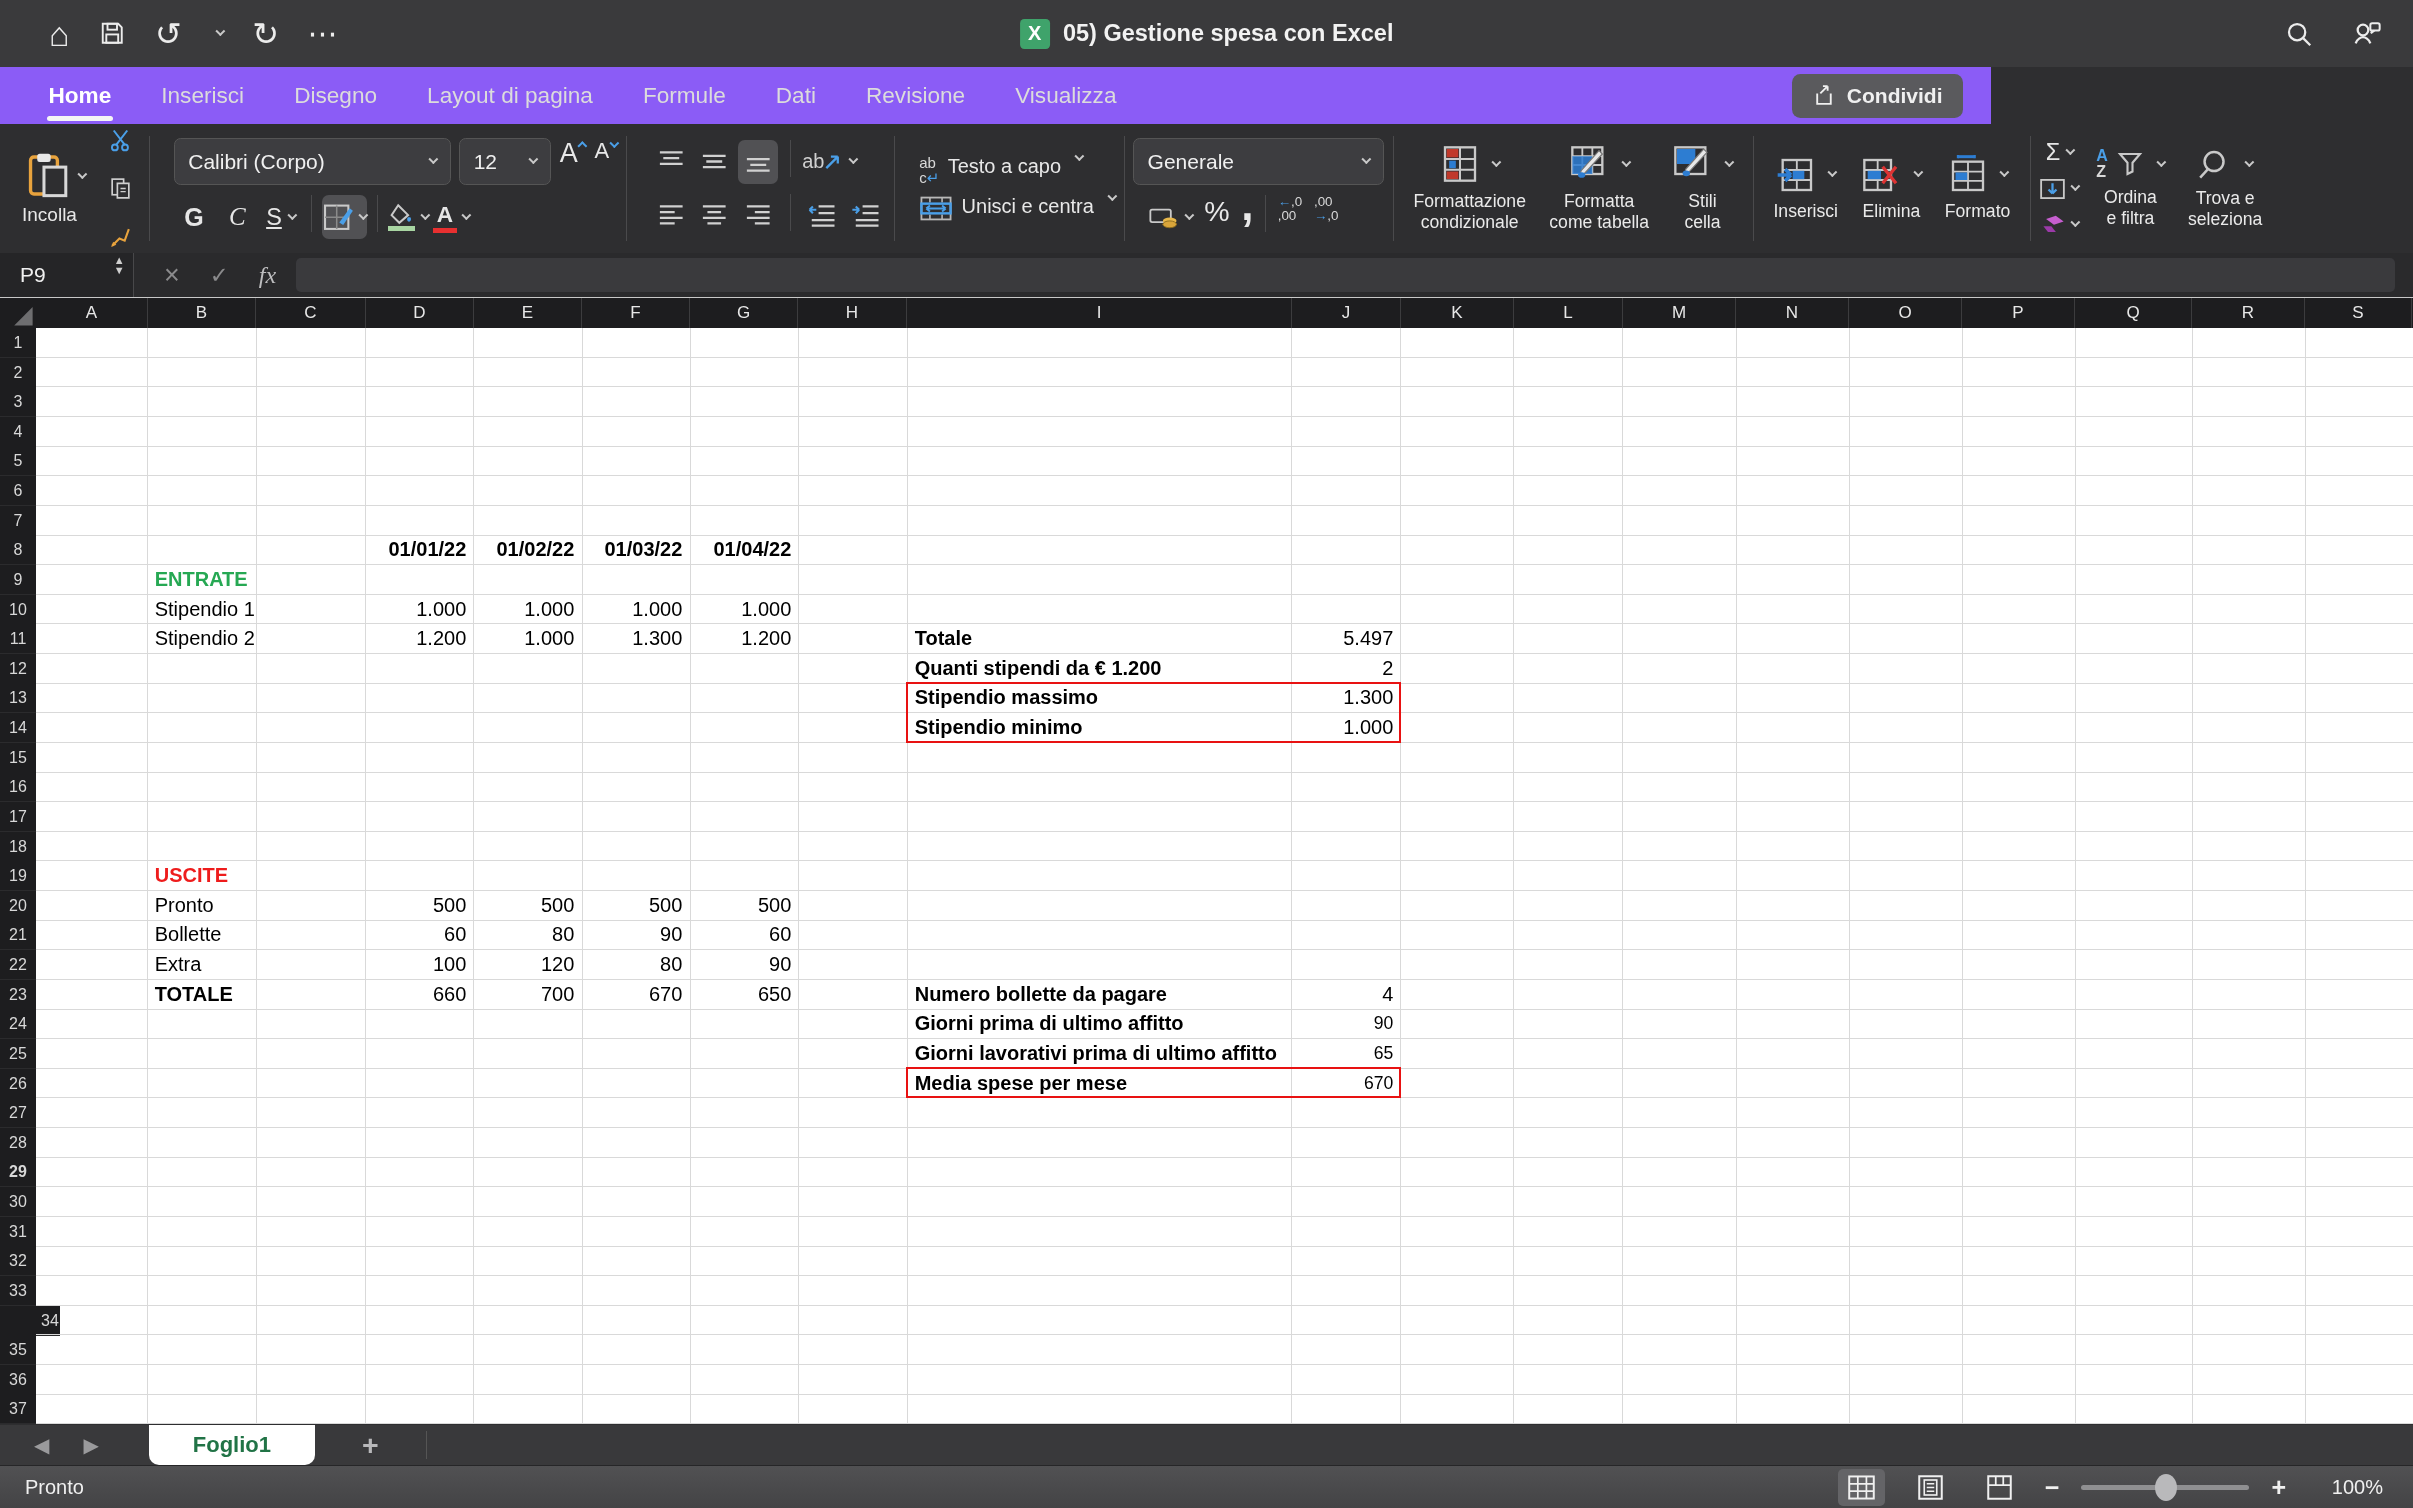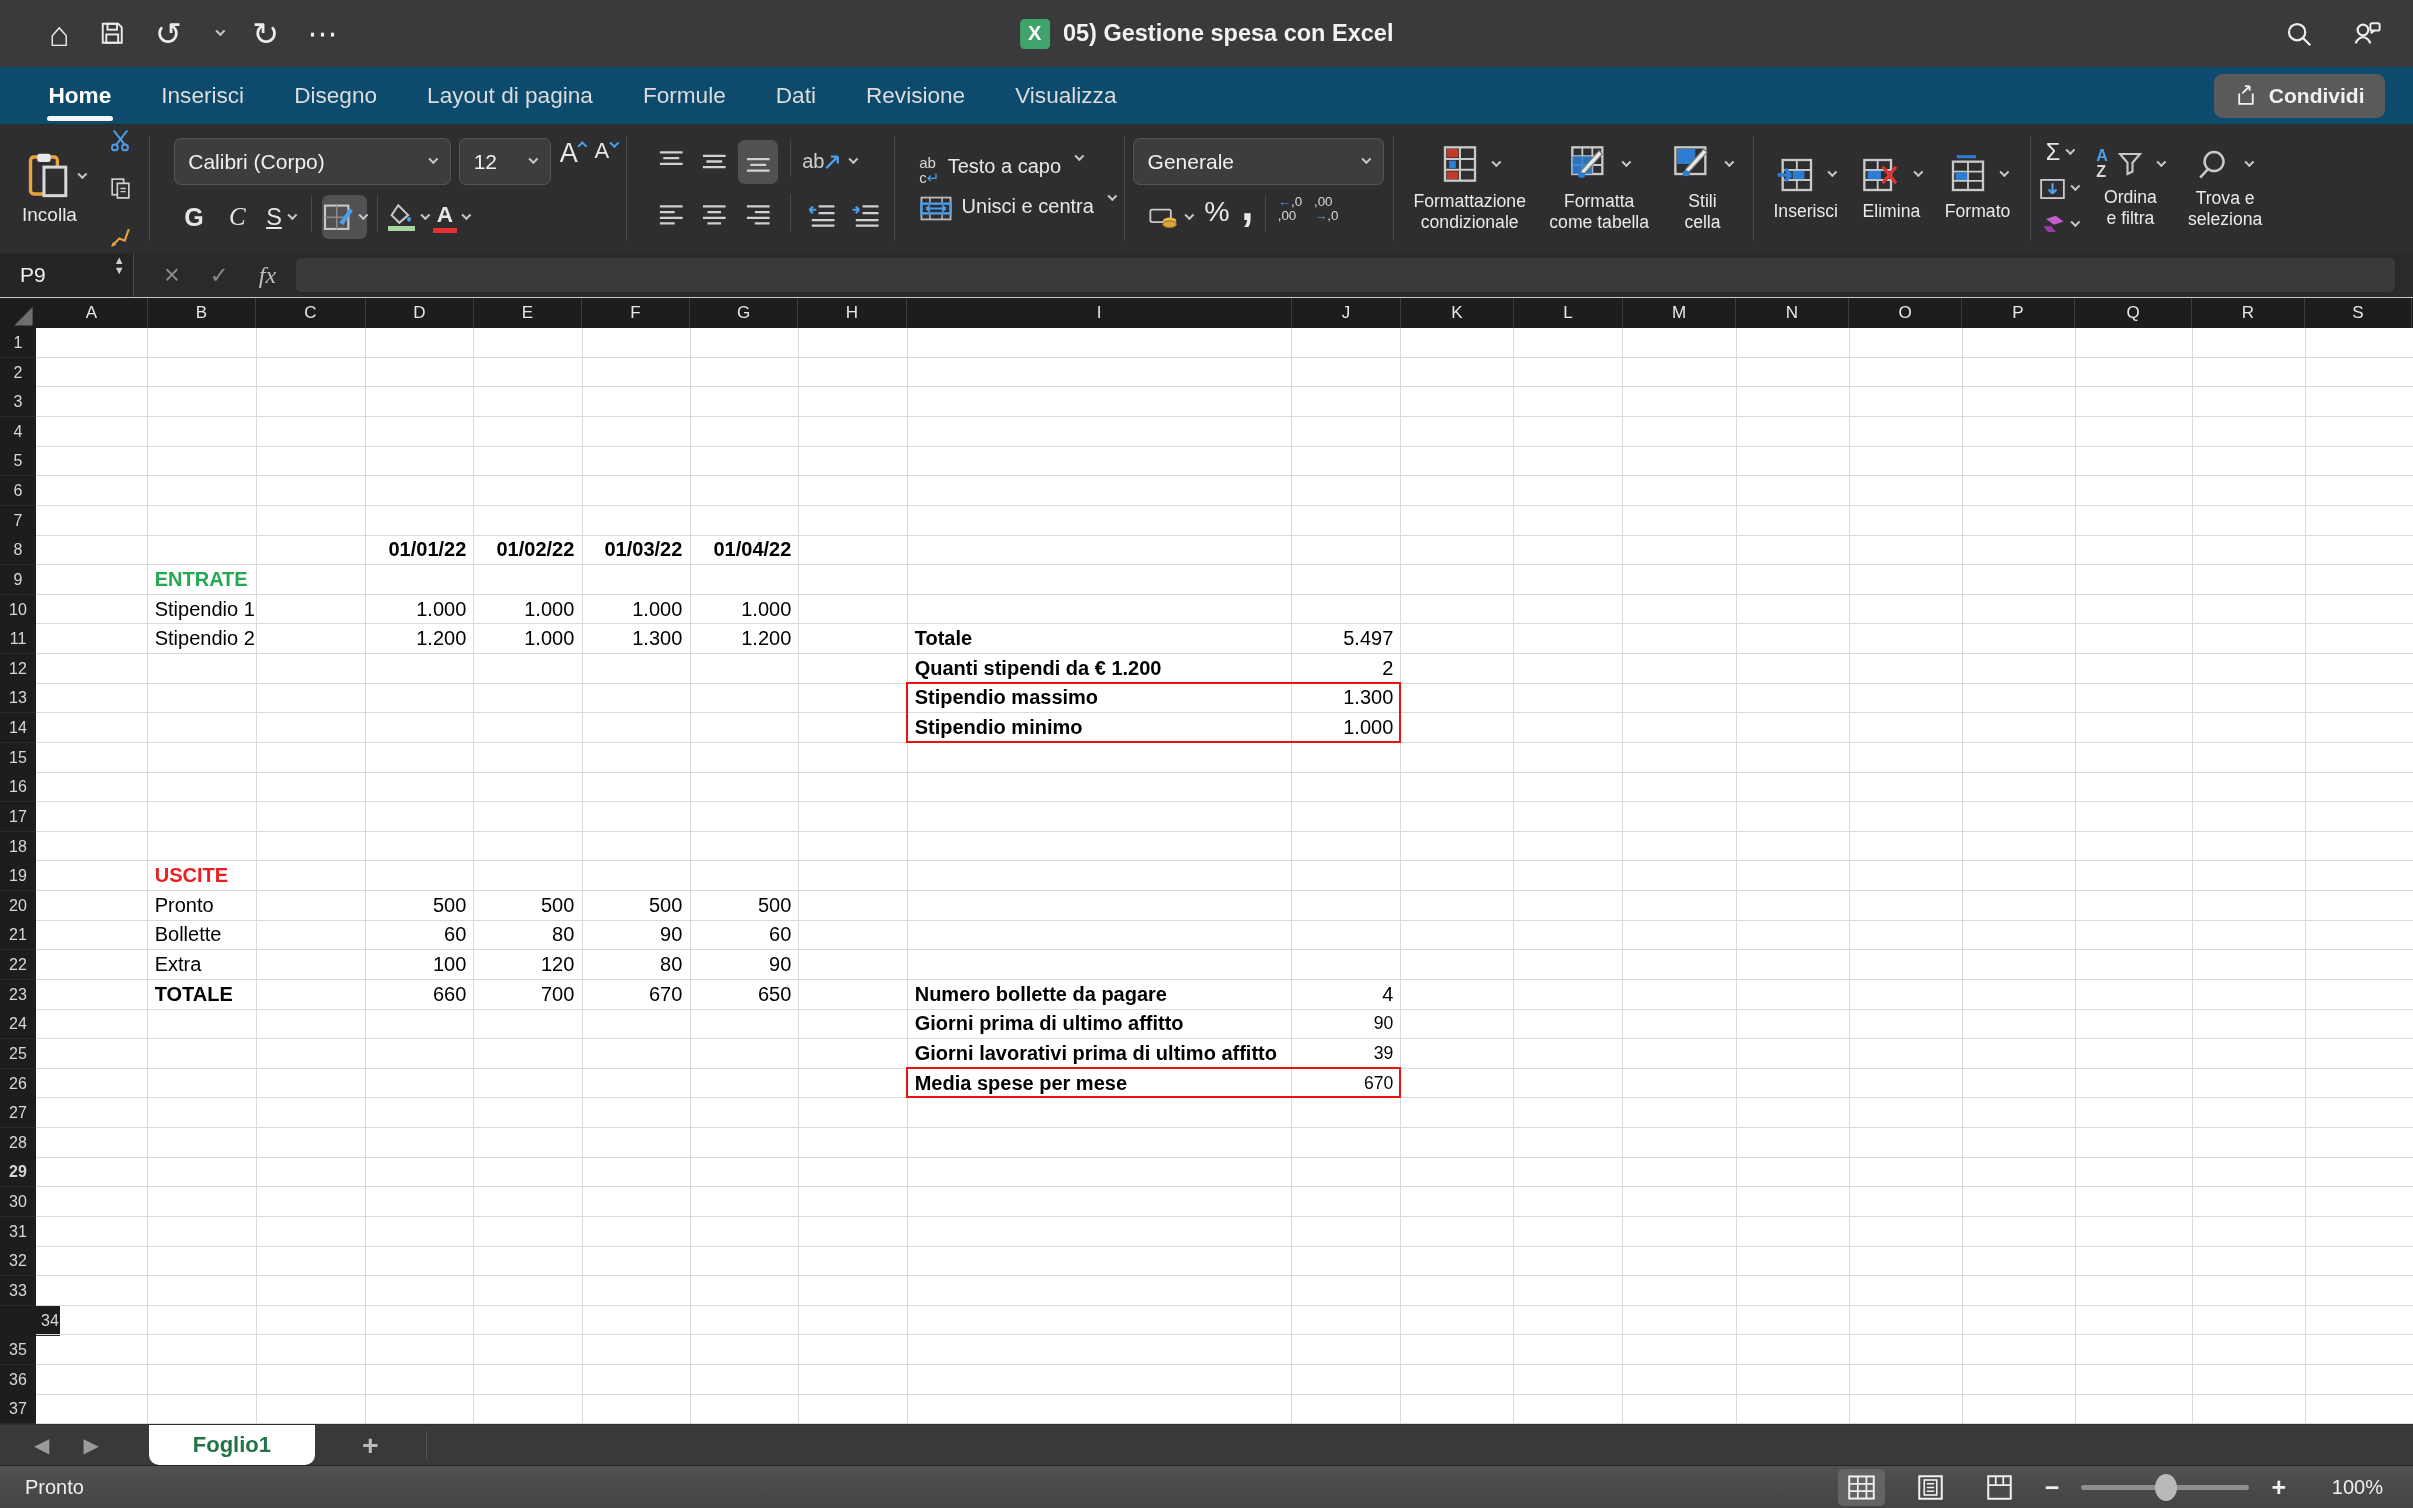--- a/index.html
+++ b/index.html
@@ -17,21 +17,21 @@
             font-size:20px; display:flex; align-items:center; justify-content:center; }
   .doc-title { color:#f2f2f2; font-weight:bold; font-size:23.5px; }
   .tb-right { position:absolute; right:30px; display:flex; gap:37px; align-items:center; }
 
   .chev { display:inline-block; width:8.4px; height:8.4px; border-right:2.2px solid #c9c9c9;
           border-bottom:2.2px solid #c9c9c9; transform:rotate(45deg) translate(-1.7px,-1.7px); margin-left:6.7px; }
   .chev.sm { width:6.7px; height:6.7px; }
   .chev.blue { border-color:#4a9fe8; }
 
   
-  .tabrow { position:absolute; left:0; top:67px; width:2413px; height:57px; background:#0c4a6e;
+  .tabrow { position:absolute; left:0; top:67px; width:1991px; height:57px; background:#8b5cf6;
             display:flex; align-items:center; }
   .tabs { display:flex; gap:0; margin-left:23.5px; height:100%; align-items:center; }
   .tab { position:relative; color:#dcdcdc; font-size:22.6px; padding:0 25px; height:100%;
          display:flex; align-items:center; cursor:default; }
   .tab.active { color:#fff; font-weight:bold; }
   .tab.active::after { content:""; position:absolute; left:23.5px; right:23.5px; bottom:3.4px; height:5px;
                        background:#f5f5f5; border-radius:2.5px; }
   .share-btn { position:absolute; right:28.5px; top:6.7px; height:44px; background:#5a5a5d; border-radius:8.4px;
                display:flex; align-items:center; gap:10px; padding:0 20px; color:#f0f0f0; font-size:21px; font-weight:bold; }
 
@@ -684,21 +684,21 @@
       <div class="cellv bold" style="left: 148px; top: 652px; width: 107px; height: 29px;">TOTALE</div>
       <div class="cellv right" style="left: 366px; top: 652px; width: 107px; height: 29px;">660</div>
       <div class="cellv right" style="left: 474px; top: 652px; width: 107px; height: 29px;">700</div>
       <div class="cellv right" style="left: 582px; top: 652px; width: 107px; height: 29px;">670</div>
       <div class="cellv right" style="left: 691px; top: 652px; width: 107px; height: 29px;">650</div>
       <div class="cellv bold" style="left: 908px; top: 652px; width: 384px; height: 29px;">Numero bollette da pagare</div>
       <div class="cellv right" style="left: 1292px; top: 652px; width: 108px; height: 29px;">4</div>
       <div class="cellv bold" style="left: 908px; top: 681px; width: 384px; height: 29px;">Giorni prima di ultimo affitto</div>
       <div class="cellv right" style="left: 1292px; top: 681px; width: 108px; height: 29px; font-size: 17.6px;">90</div>
       <div class="cellv bold" style="left: 908px; top: 711px; width: 384px; height: 29px;">Giorni lavorativi prima di ultimo affitto</div>
-      <div class="cellv right" style="left: 1292px; top: 711px; width: 108px; height: 29px; font-size: 17.6px;">39</div>
+      <div class="cellv right" style="left: 1292px; top: 711px; width: 108px; height: 29px; font-size: 17.6px;">65</div>
       <div class="cellv bold" style="left: 908px; top: 741px; width: 384px; height: 29px;">Media spese per mese</div>
       <div class="cellv right" style="left: 1292px; top: 741px; width: 108px; height: 29px; font-size: 17.6px;">670</div>
       <div class="redbox" style="left: 906px; top: 354px; width: 495px; height: 61px; border-color: rgb(232, 18, 18);"></div>
       <div class="redbox" style="left: 906px; top: 739px; width: 495px; height: 31px; border-color: rgb(232, 18, 18);"></div>
     </div>
   </div>
 
 <div class="sheettabs">
   <div class="nav-arrows">
     <span>◀</span>

